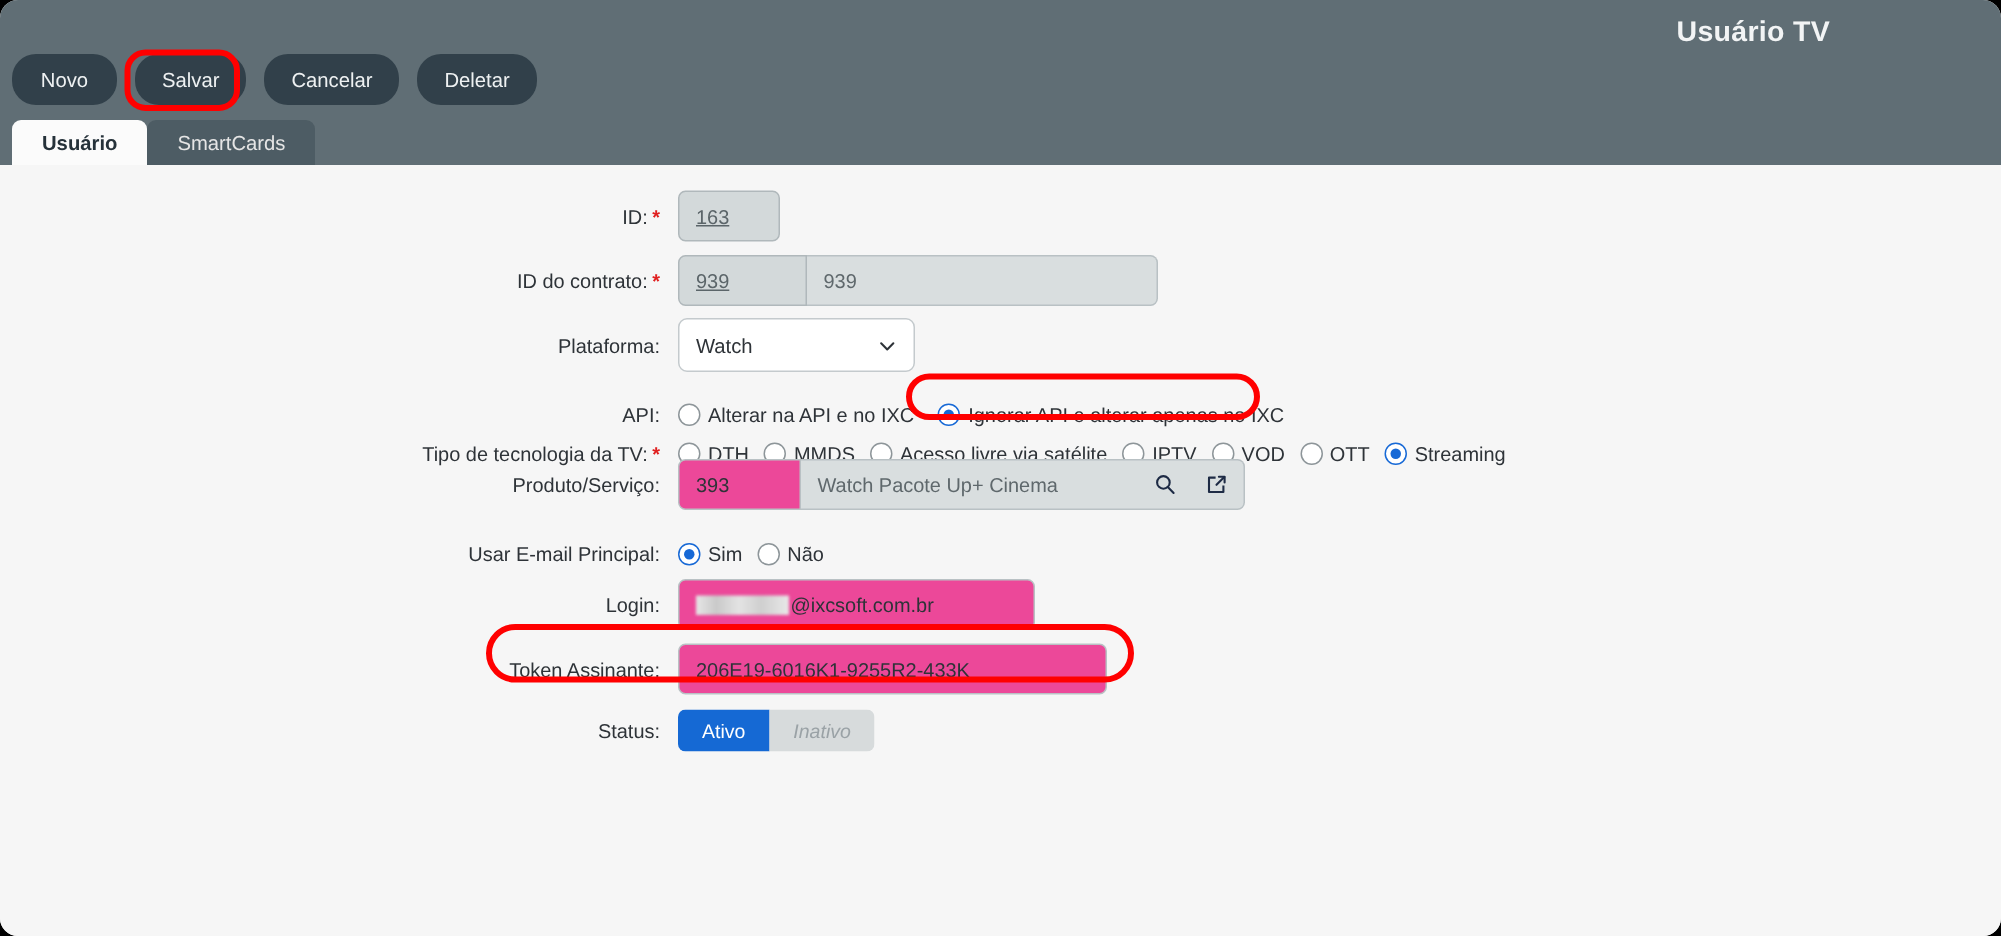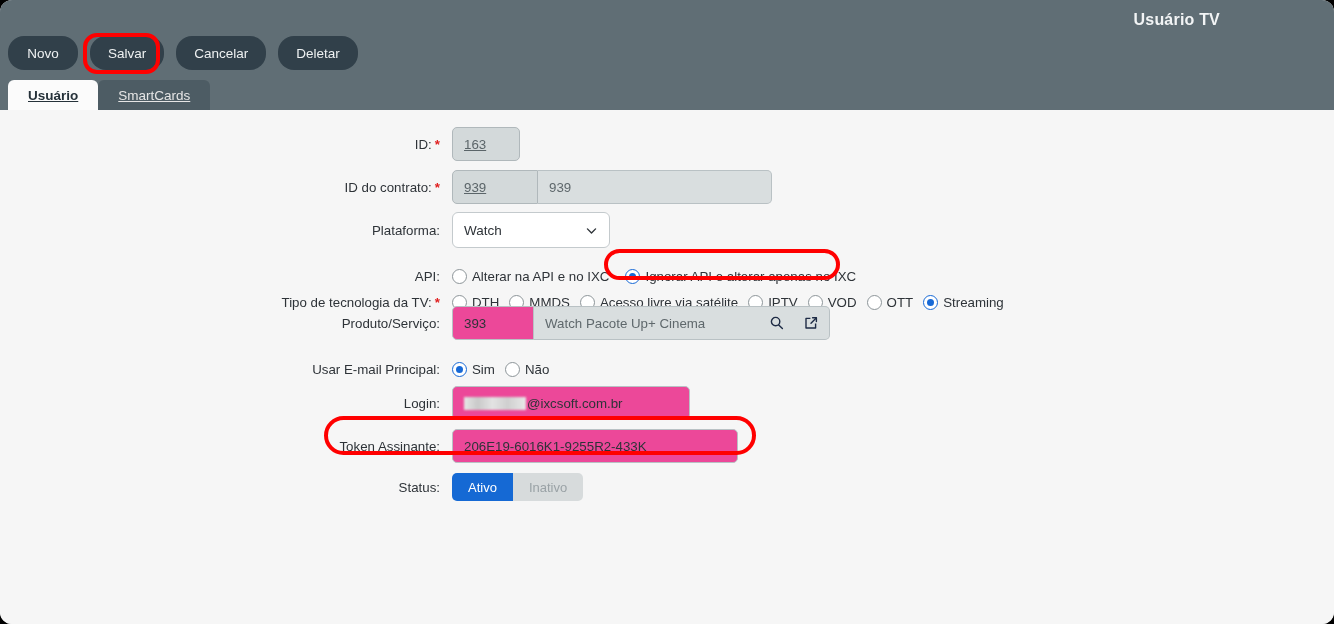--- a/index.html
+++ b/index.html
@@ -19,21 +19,21 @@
   }
 
   
   .header {
     position: absolute; left: 0; top: 0;
     width: 1334px; height: 110px;
     background: #606e75;
   }
   .header-title {
     position: absolute; right: 114px; top: 11px;
-    font-size: 16px; font-weight: bold;
+    font-size: 19px; font-weight: bold;
     color: #f2f4f5;
     letter-spacing: .2px;
     white-space: nowrap;
   }
   .toolbar {
     position: absolute; left: 8px; top: 36px;
     display: flex; gap: 12px;
   }
   .tb-btn {
     height: 34px;
@@ -55,21 +55,20 @@
     align-items: flex-end;
   }
   .tab {
     height: 30px;
     padding: 4px 20px;
     display: flex; align-items: center; justify-content: center;
     font-size: 13.5px;
     border-radius: 6px 6px 0 0;
     cursor: pointer;
     white-space: nowrap;
-    text-decoration: underline;
   }
   .tab.active {
     background: #fbfbfb;
     color: #26323a;
     font-weight: bold;
   }
   .tab.inactive {
     background: #4d5c64;
     color: #e5e5e5;
   }
@@ -214,21 +213,21 @@
   .seg { display: flex; border-radius: 5px; overflow: hidden; }
   .seg-btn {
     height: 28px;
     padding: 11px 16px;
     display: flex; align-items: center; justify-content: center;
     font-size: 13px;
     cursor: pointer;
     white-space: nowrap;
   }
   .seg-btn.on { background: #1569d4; color: #ffffff; }
-  .seg-btn.off { background: #d7dbdc; color: #9aa2a6; }
+  .seg-btn.off { background: #d7dbdc; color: #9aa2a6; font-style: italic; }
 
   
   .ring {
     position: absolute;
     border: 4px solid #ff0000;
     border-radius: 22px;
     pointer-events: none;
     z-index: 30;
   }
 </style>

